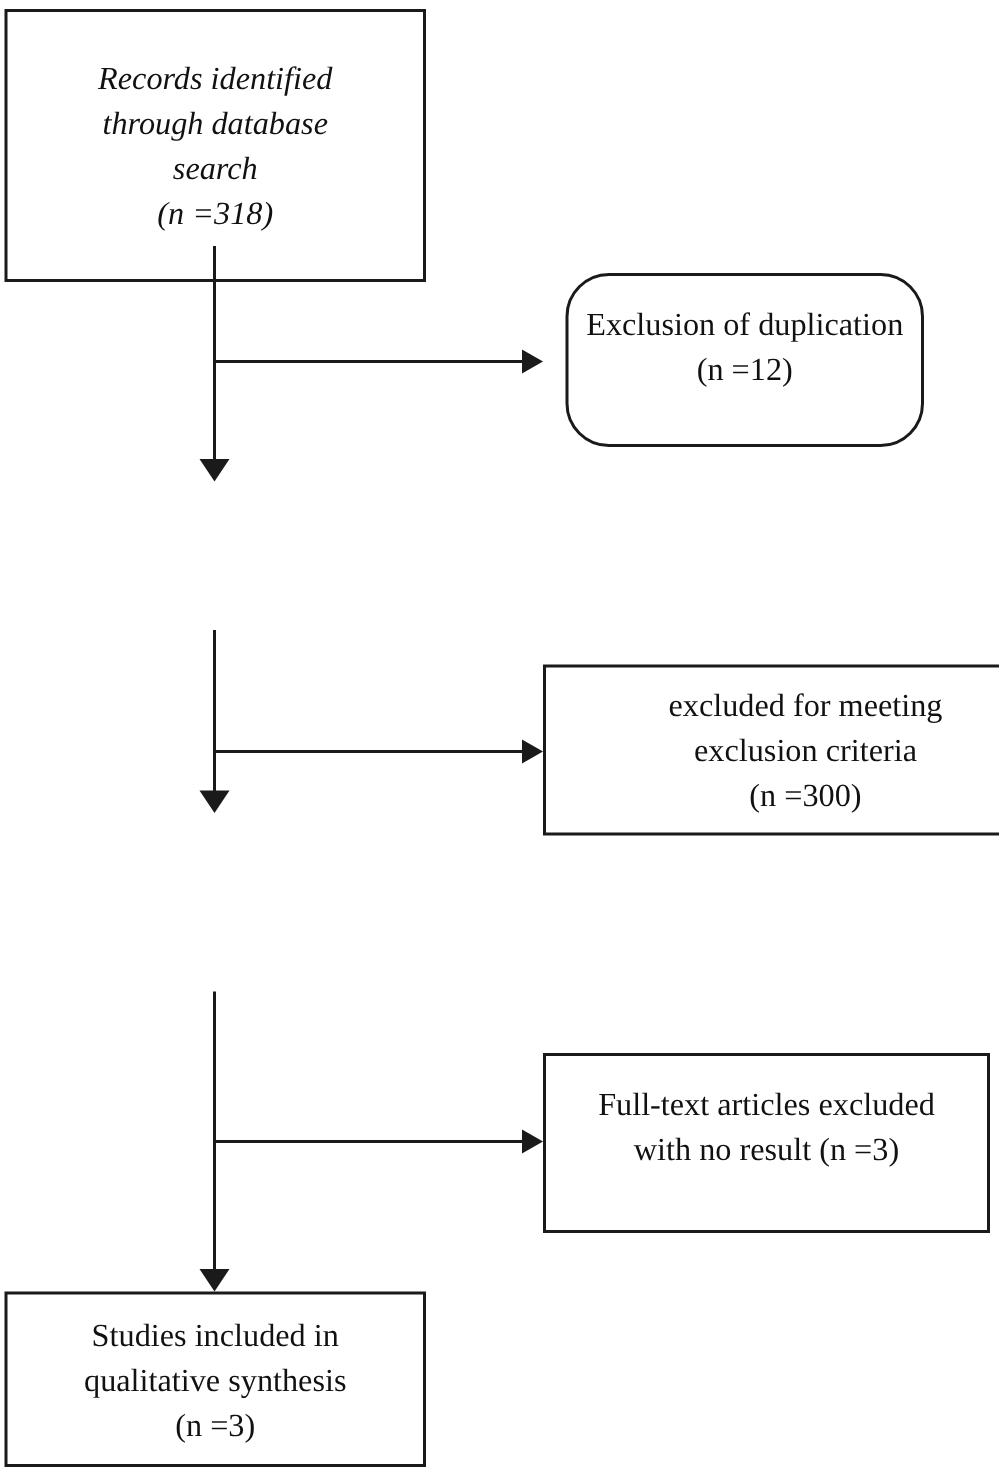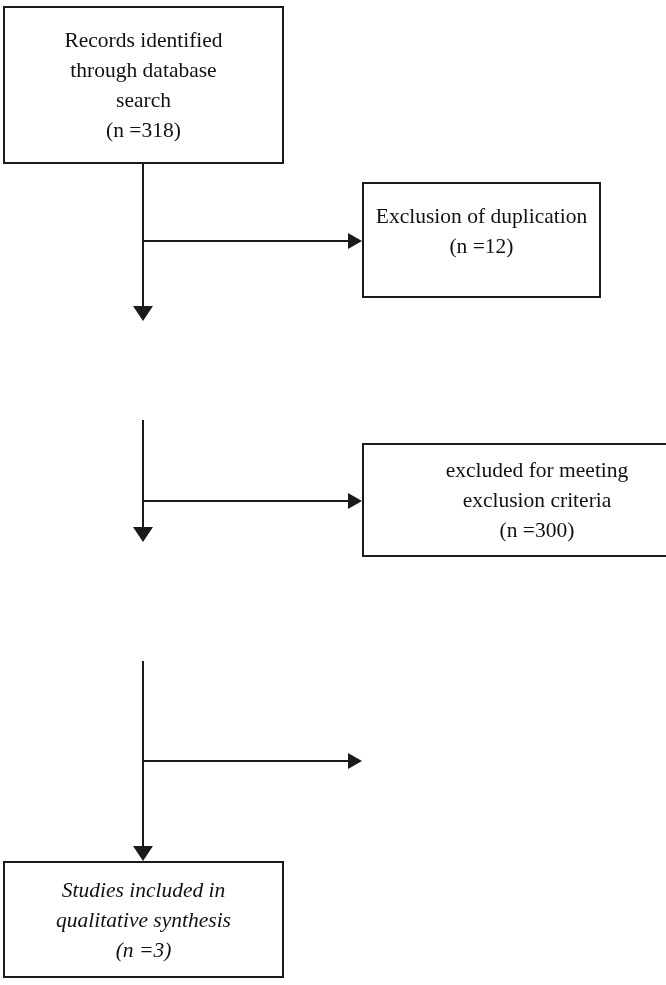--- a/index.html
+++ b/index.html
@@ -56,46 +56,50 @@
     border-top: 8px solid transparent;
     border-bottom: 8px solid transparent;
     border-left: 14px solid #1a1a1a;
   }
 </style>
 </head>
 <body>
 
 <div class="flowchart">
 
-  <div class="box" style="left:3px; top:6px; width:281px; height:158px;">
+  <div class="box" style="left:3px; top:6px; width:281px; height:182px;font-style:italic;">
     <span class="box-text">Records identified
 through database
 search
 (n =318)</span>
   </div>
 
 
 
-  <div class="box" style="left:3px; top:861px; width:281px; height:117px;font-style:italic;">
+  <div class="box" style="left:3px; top:861px; width:281px; height:117px;">
     <span class="box-text">Studies included in
 qualitative synthesis
 (n =3)</span>
   </div>
 
-  <div class="box top-aligned" style="left:362px; top:182px; width:239px; height:116px;">
+  <div class="box top-aligned" style="left:377px; top:182px; width:239px; height:116px;border-radius:29px;">
     <span class="box-text">Exclusion of duplication
 (n =12)</span>
   </div>
 
   <div class="box" style="left:362px; top:443px; width:350px; height:114px;">
     <span class="box-text">excluded for meeting
 exclusion criteria
 (n =300)</span>
   </div>
 
+  <div class="box top-aligned" style="left:362px; top:702px; width:298px; height:120px;">
+    <span class="box-text">Full-text articles excluded
+with no result (n =3)</span>
+  </div>
 
   <div class="line" style="left:142px; top:164px; width:2px; height:145px;"></div>
   <div class="line" style="left:142px; top:420px; width:2px; height:110px;"></div>
   <div class="line" style="left:142px; top:661px; width:2px; height:188px;"></div>
 
   <div class="arrowhead-down" style="left:133px; top:306px;"></div>
   <div class="arrowhead-down" style="left:133px; top:527px;"></div>
   <div class="arrowhead-down" style="left:133px; top:846px;"></div>
 
   <div class="line" style="left:143px; top:240px; width:207px; height:2px;"></div>

